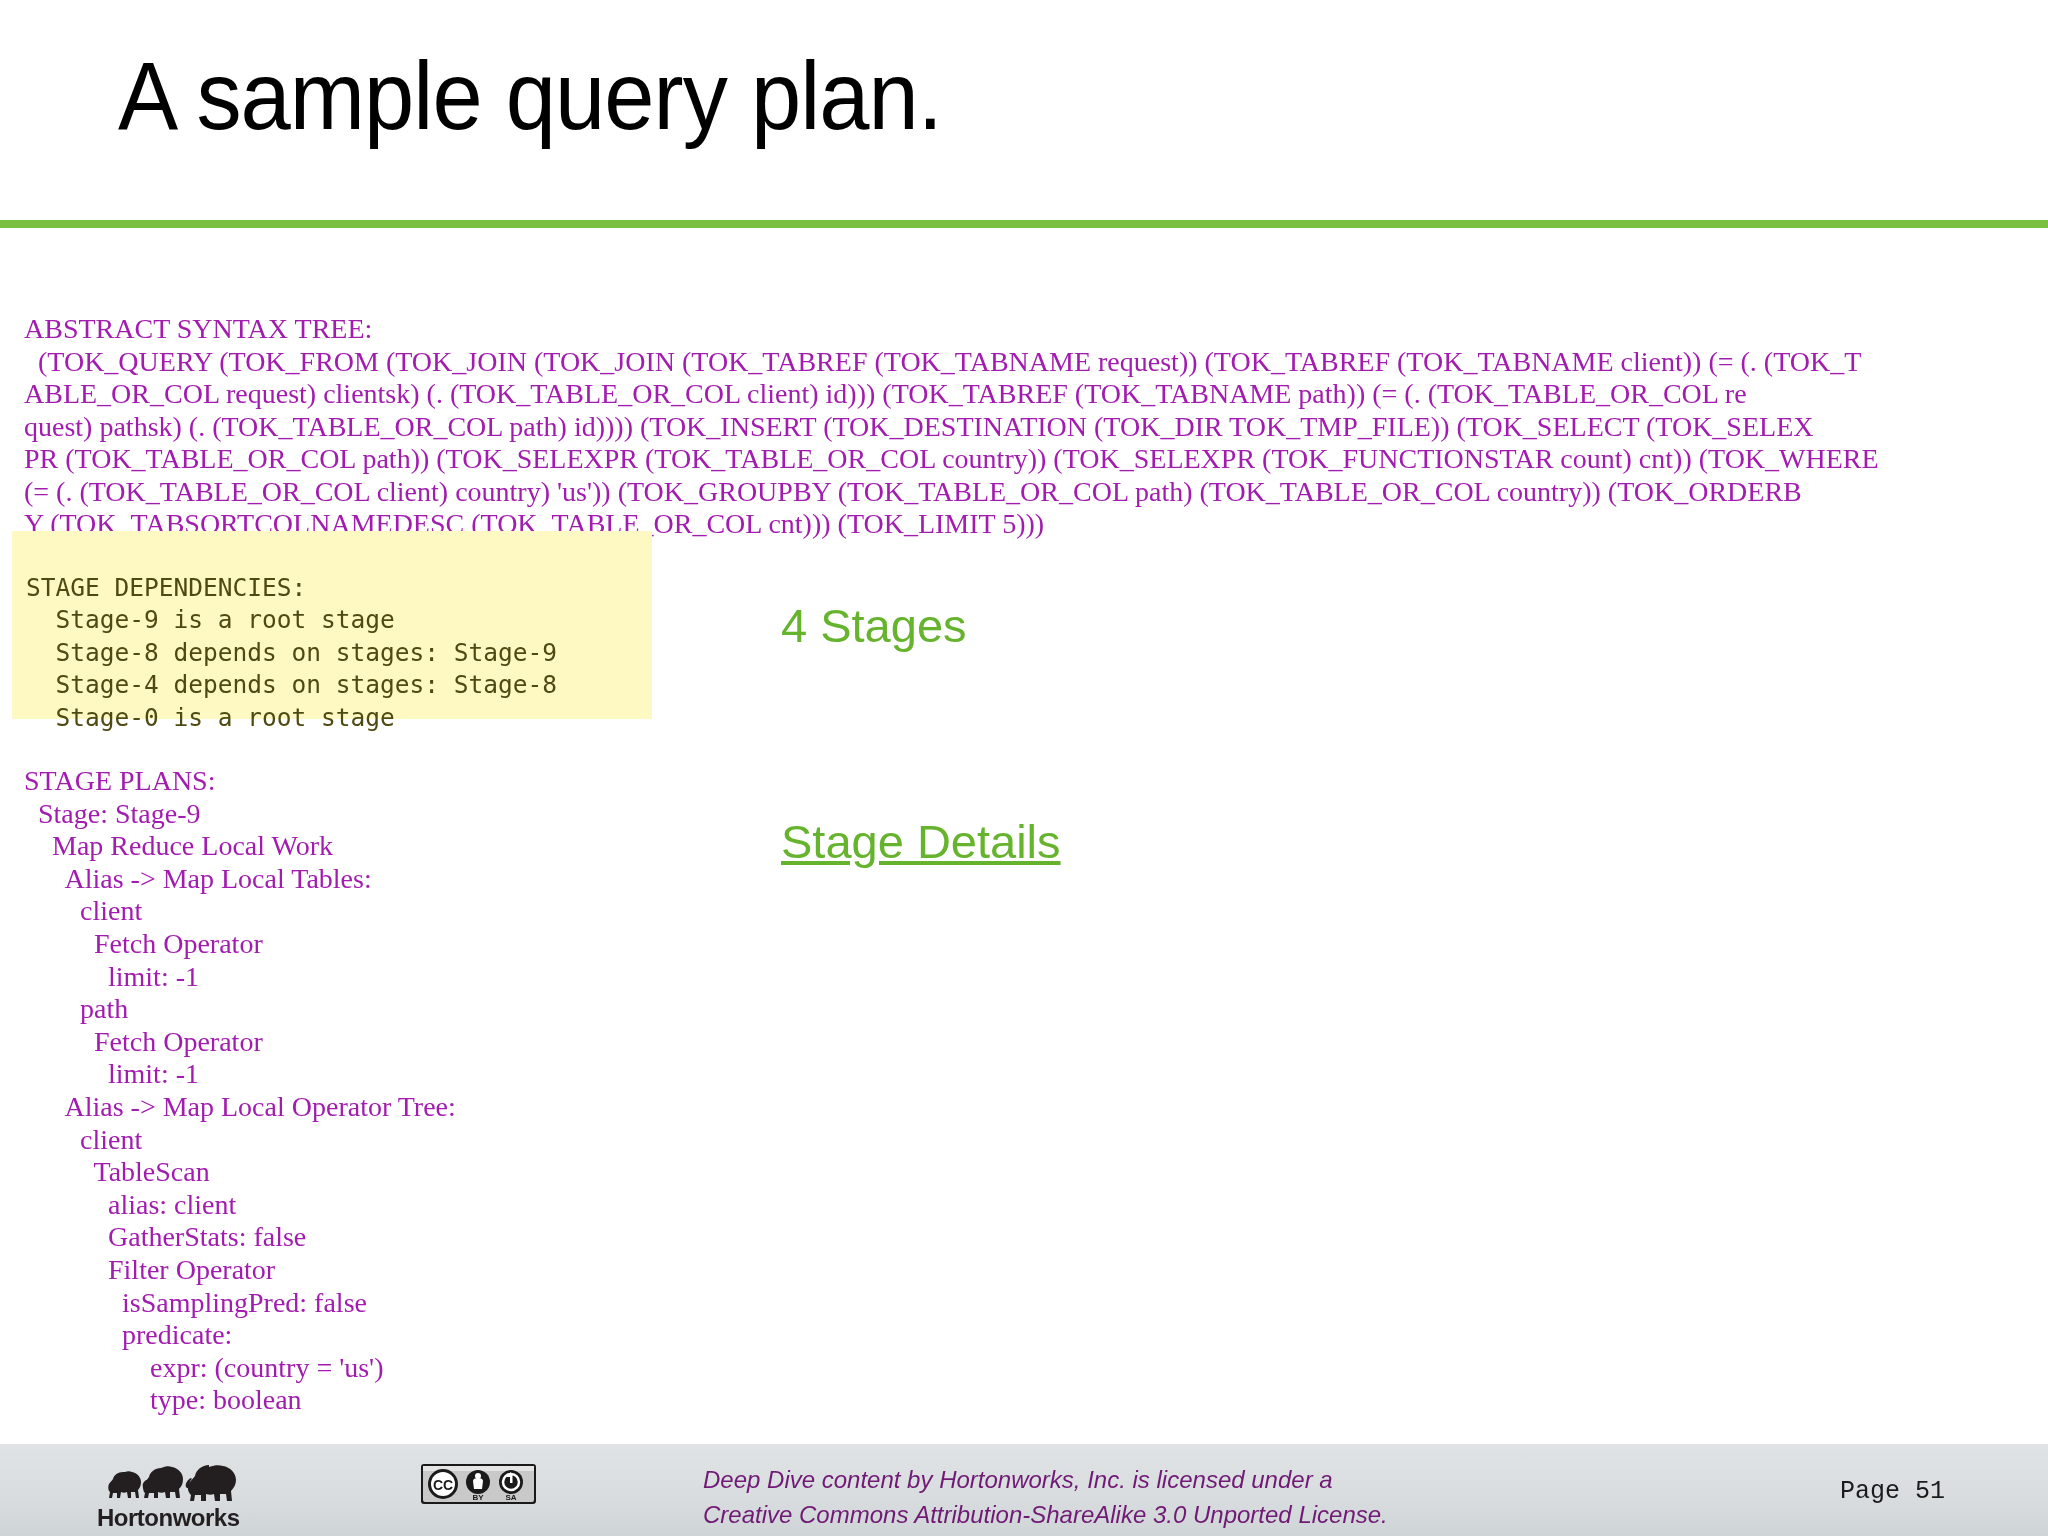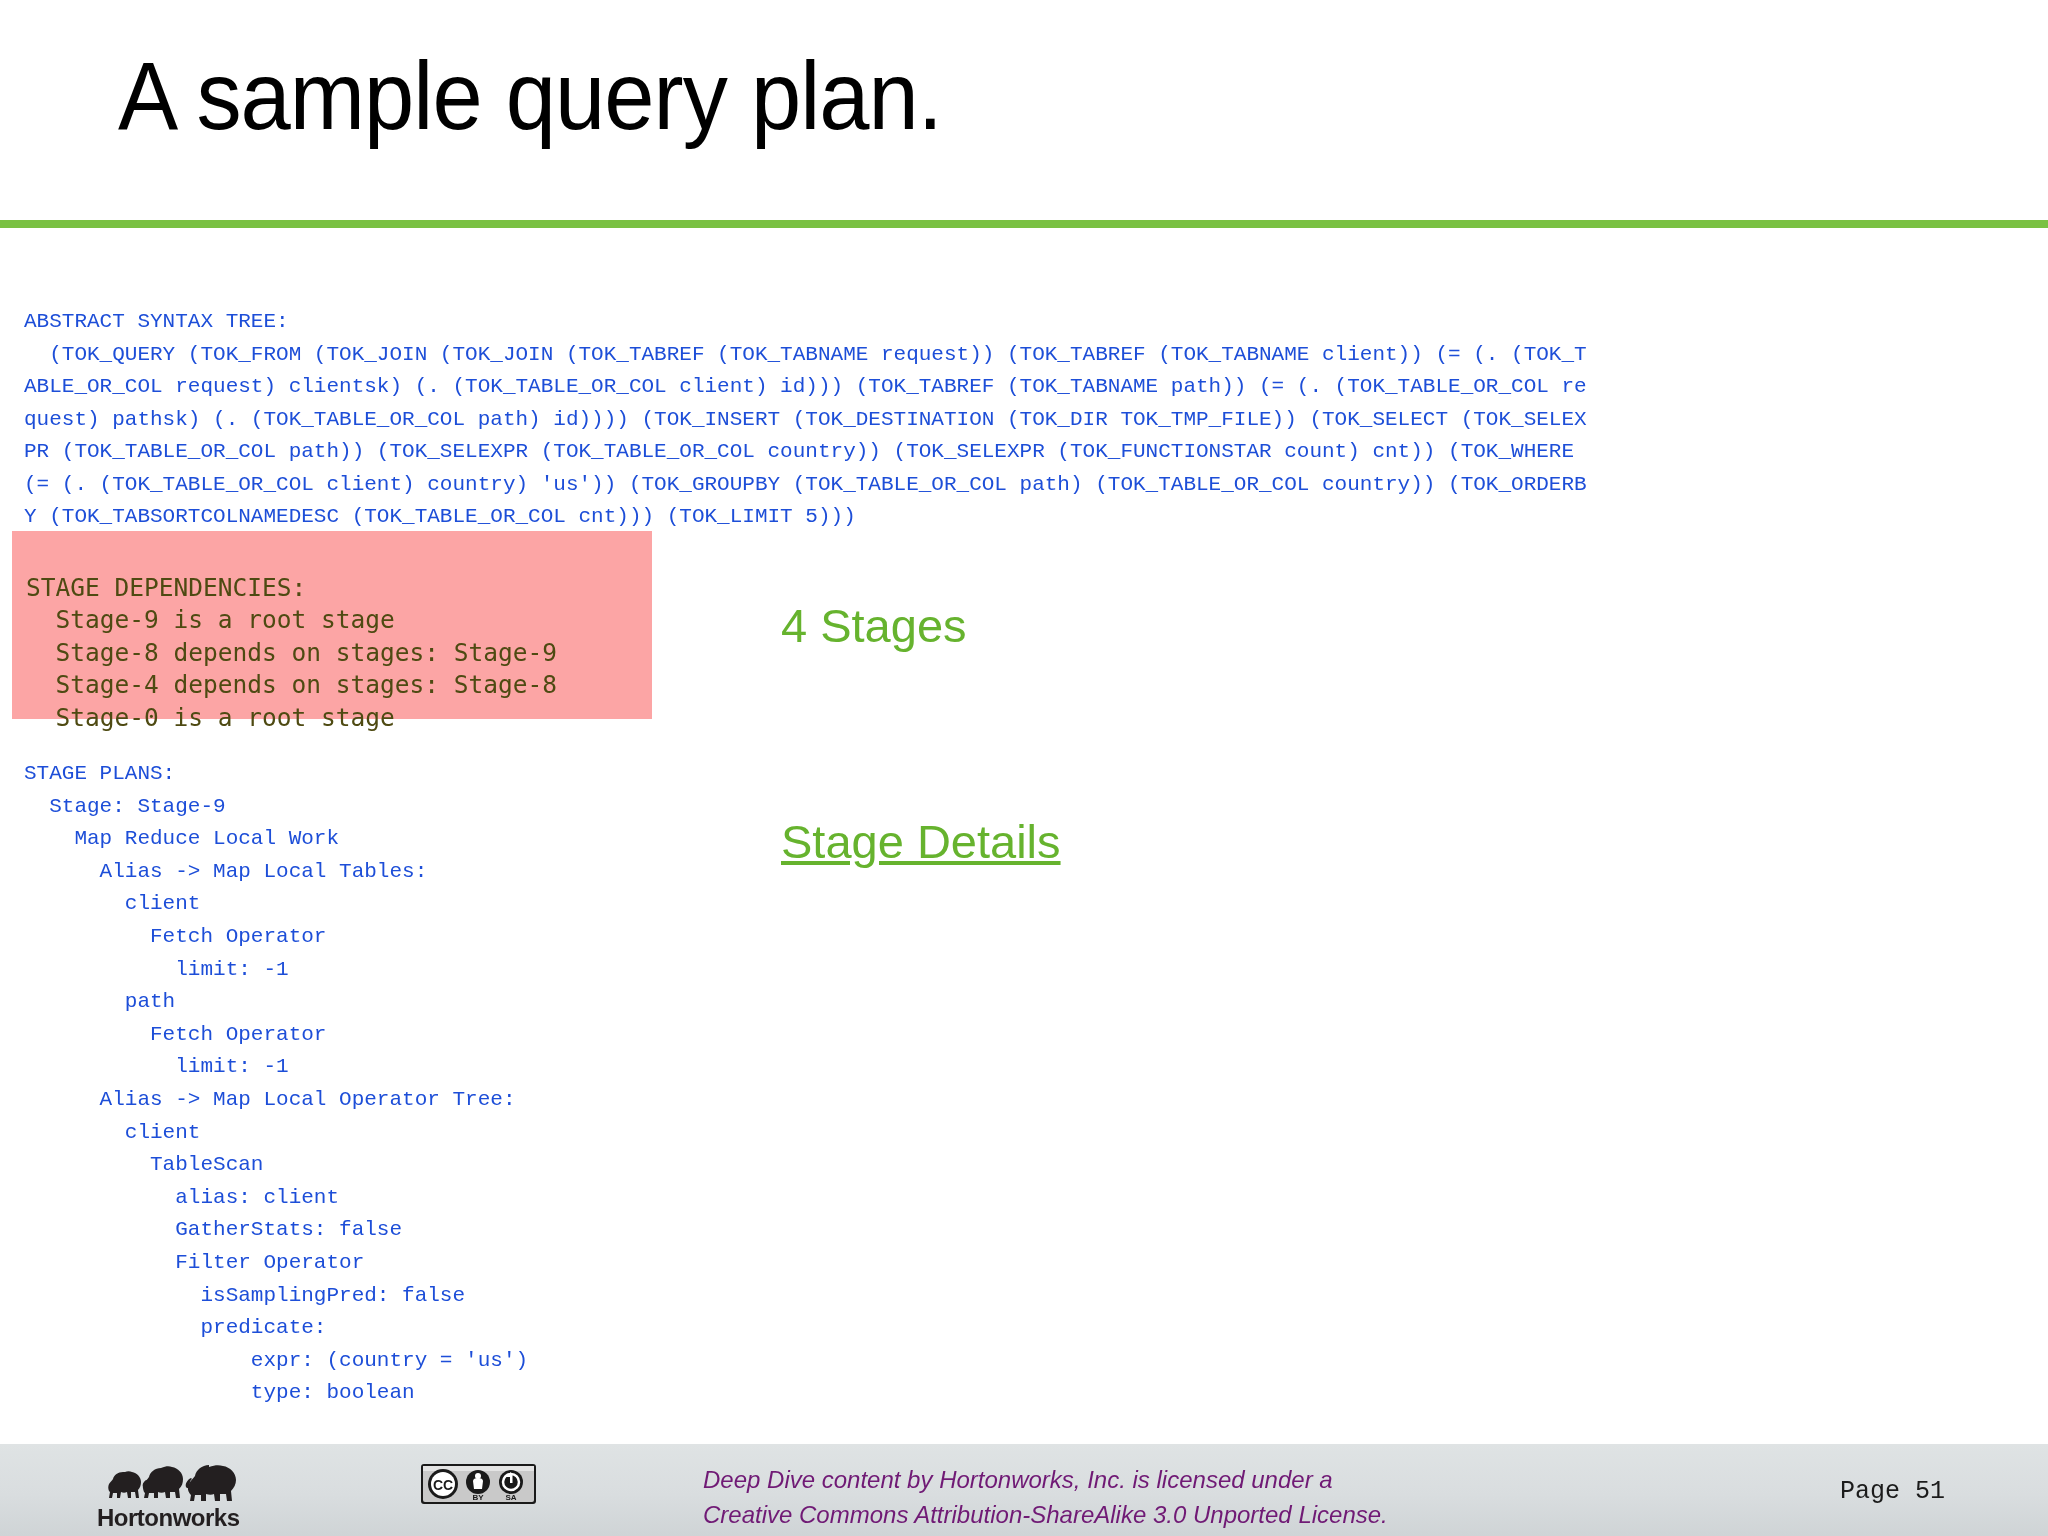--- a/index.html
+++ b/index.html
@@ -38,40 +38,40 @@
     left: 0;
     top: 220px;
     width: 2048px;
     height: 8px;
     background: #7ac143;
   }
 
   
   .code-block {
     position: absolute;
-    font-family: Liberation Mono, monospace;
-    font-size: 21px;
+    font-family: Liberation Serif, serif;
+    font-size: 28px;
     line-height: 32.5px;
-    color: #1d4ed8;
+    color: #a21caf;
     white-space: pre;
     letter-spacing: 0px;
   }
 
   #ast-block {
     left: 24px;
     top: 285px;
   }
 
   #stage-dep-wrap {
     position: absolute;
     left: 12px;
     top: 531px;
     width: 640px;
     height: 188px;
-    background: #fca5a5;
+    background: #fef9c3;
   }
   #stage-dep-block {
     position: absolute;
     left: 14px;
     top: 16px;
     font-family: "DejaVu Sans Mono", "Liberation Mono", monospace;
     font-size: 24.5px;
     line-height: 32.5px;
     color: #4e4a12;
     white-space: pre;

